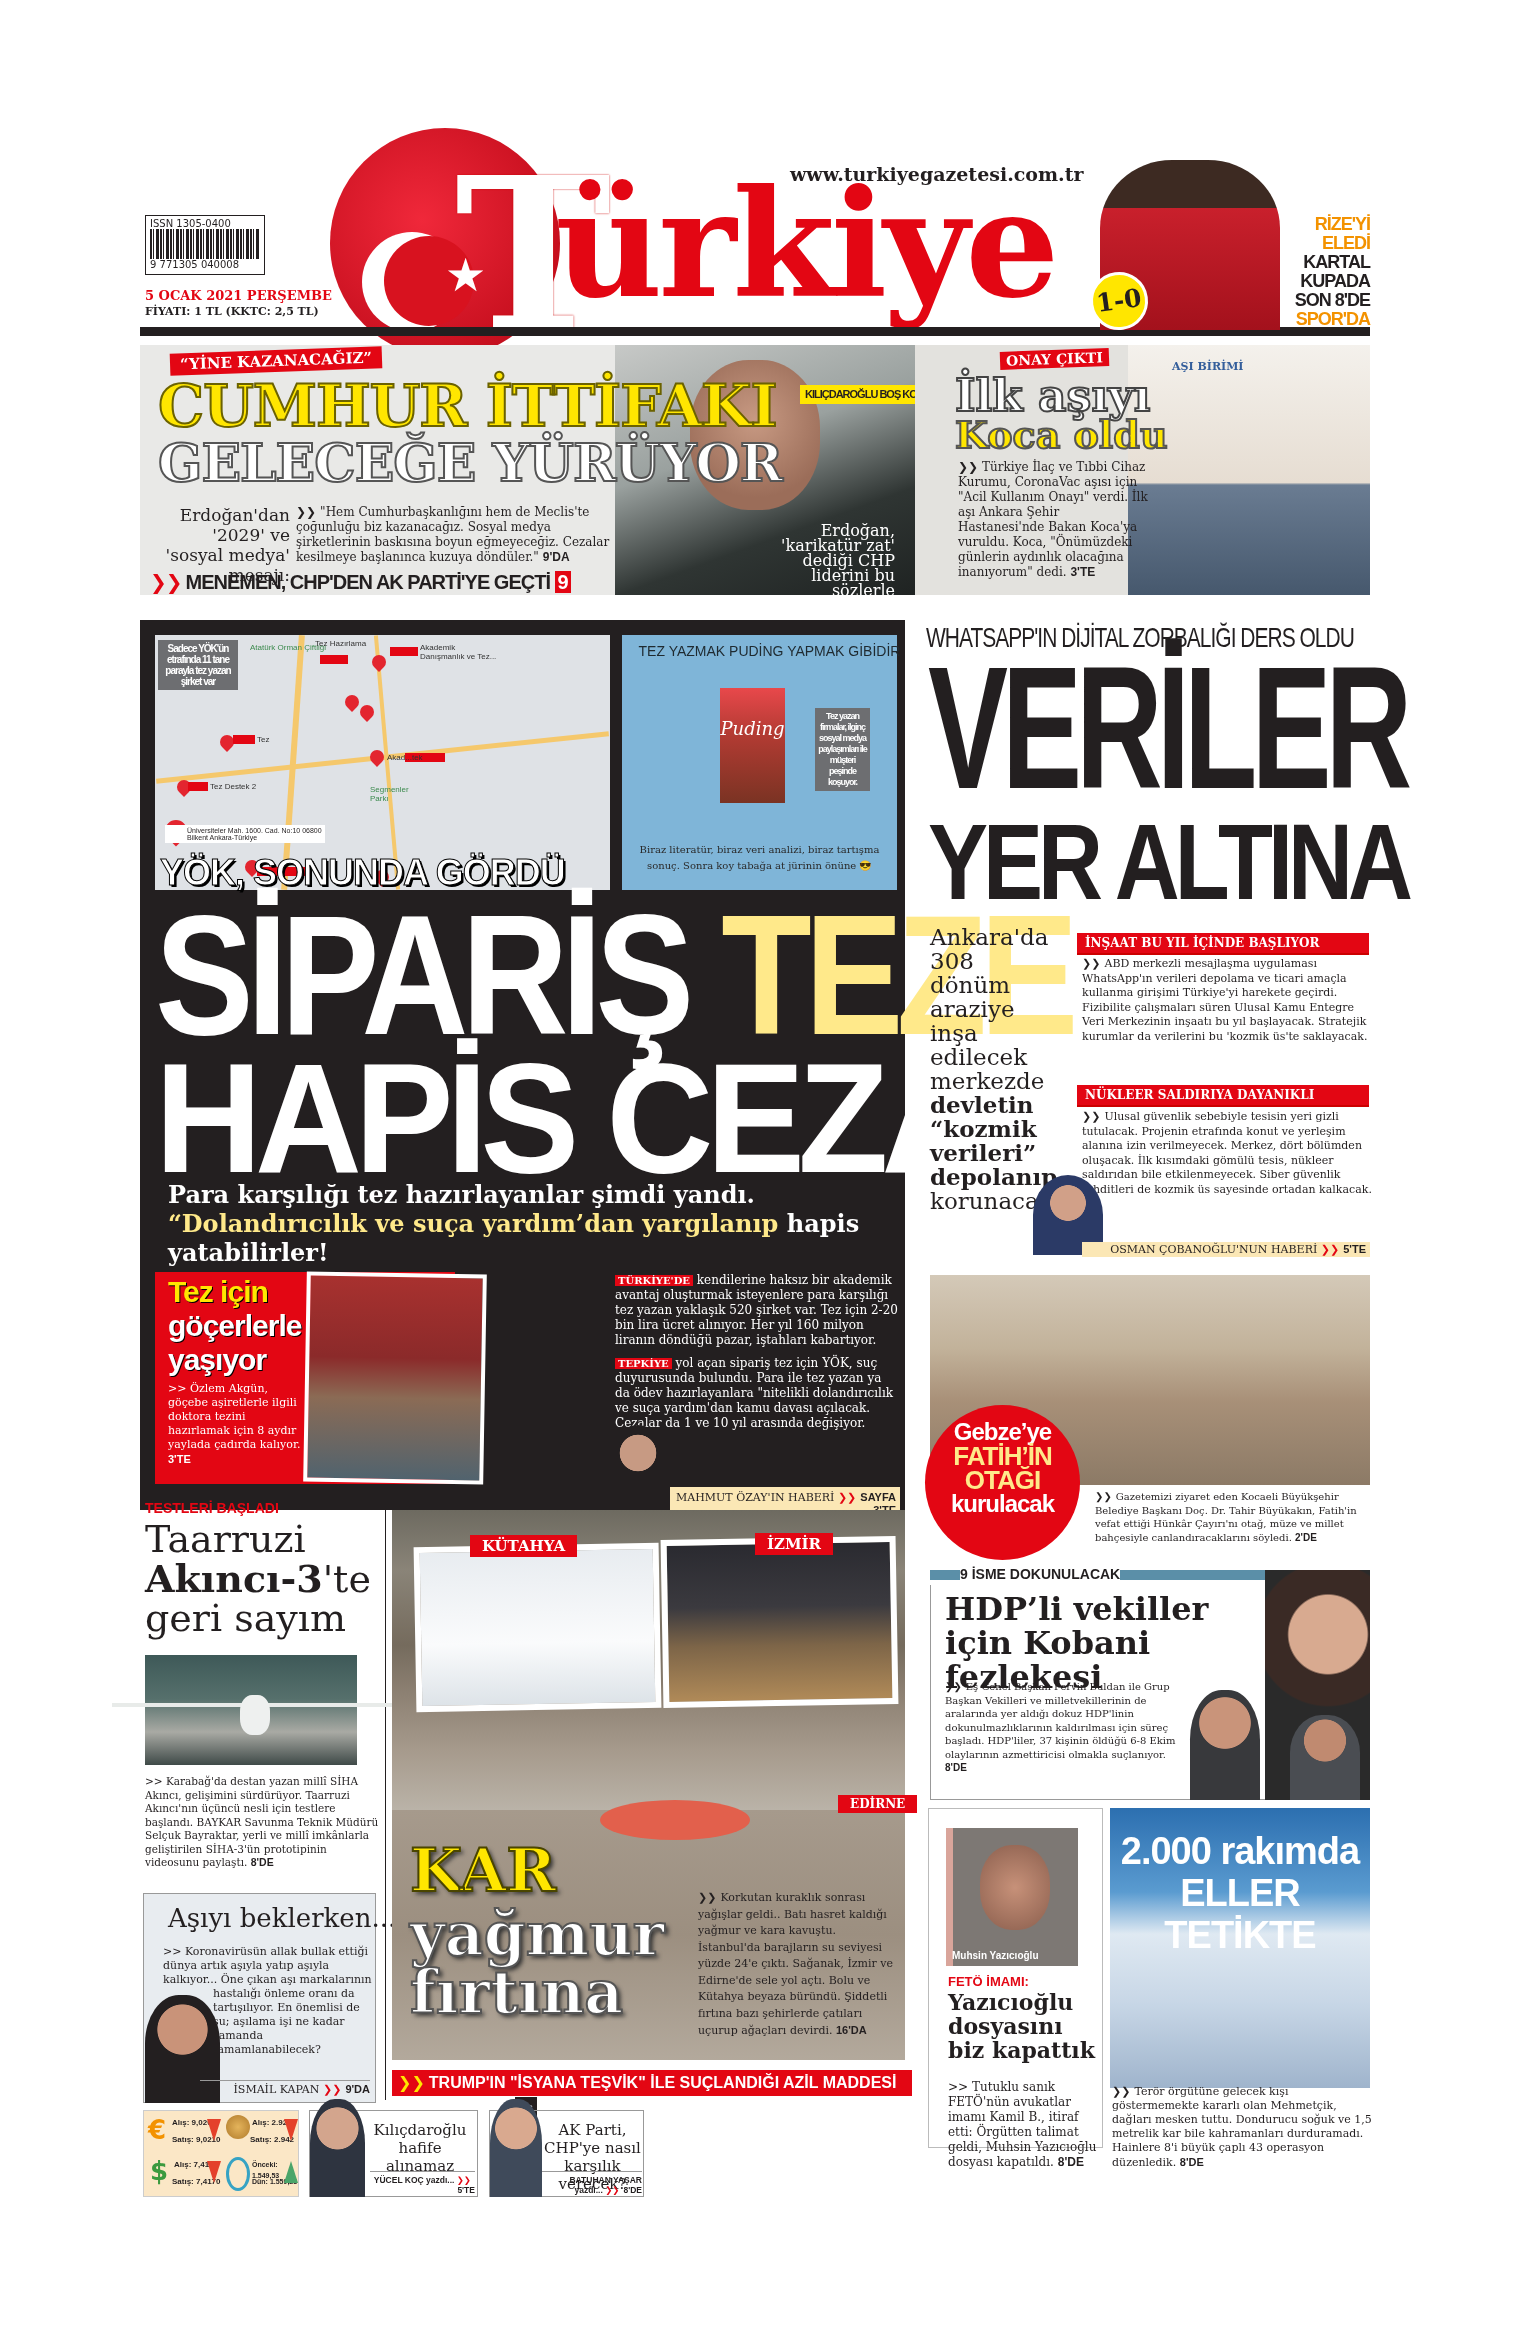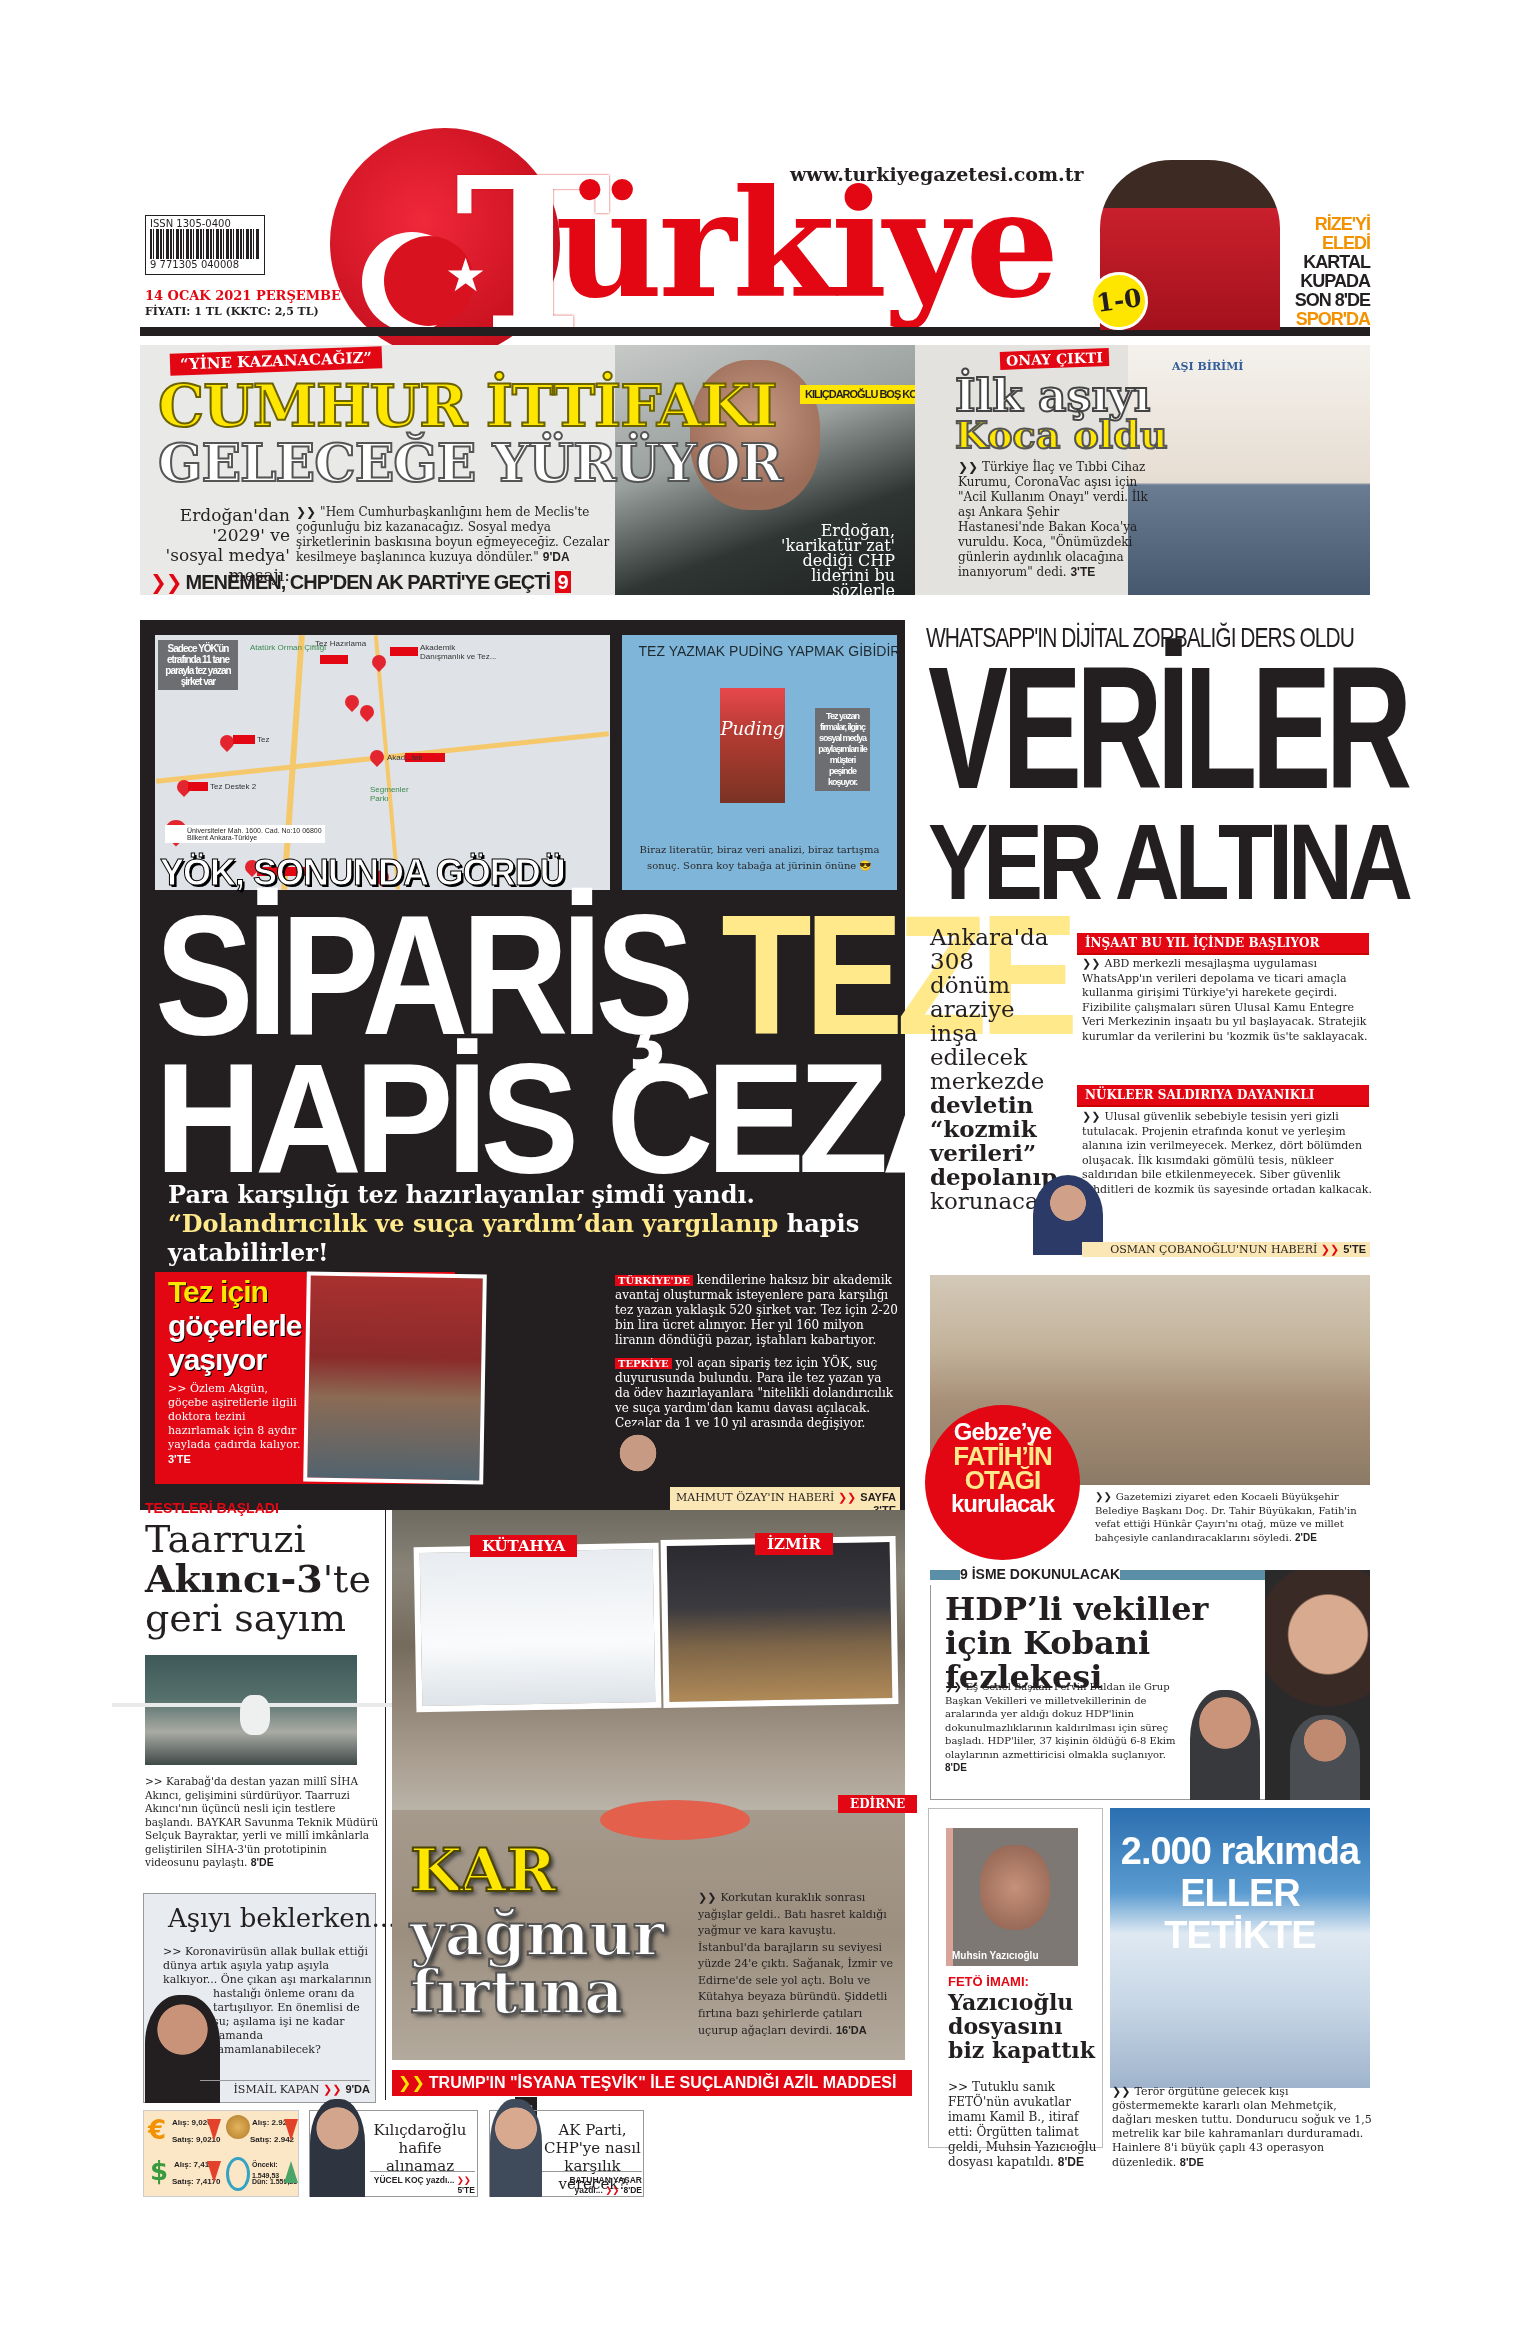--- a/index.html
+++ b/index.html
@@ -156,21 +156,21 @@
 .col-credit{position:absolute;font-size:8.5px;font-family:"Liberation Sans",sans-serif;font-weight:bold;border-top:1px solid #999;padding-top:3px;text-align:right}
 </style>
 </head>
 <body>
 
 <div class="abs" id="barcode">
   <div class="t">ISSN 1305-0400</div>
   <div class="bars"></div>
   <div class="t">9 771305 040008</div>
 </div>
-<div class="abs" id="date">14 OCAK 2021 PERŞEMBE</div>
+<div class="abs" id="date">5 OCAK 2021 PERŞEMBE</div>
 <div class="abs" id="price">FİYATI: 1 TL (KKTC: 2,5 TL)</div>
 
 <div class="abs" id="logo-circle"></div>
 <div class="abs" id="crescent"></div>
 <div class="abs" id="crescent-cut"></div>
 <div class="abs" id="star">★</div>
 <div class="abs" id="logo-T">T</div>
 <div class="abs" id="logo-word">ürkiye</div>
 <div class="abs" id="site-url">www.turkiyegazetesi.com.tr</div>
 <div class="abs" id="mast-rule"></div>

